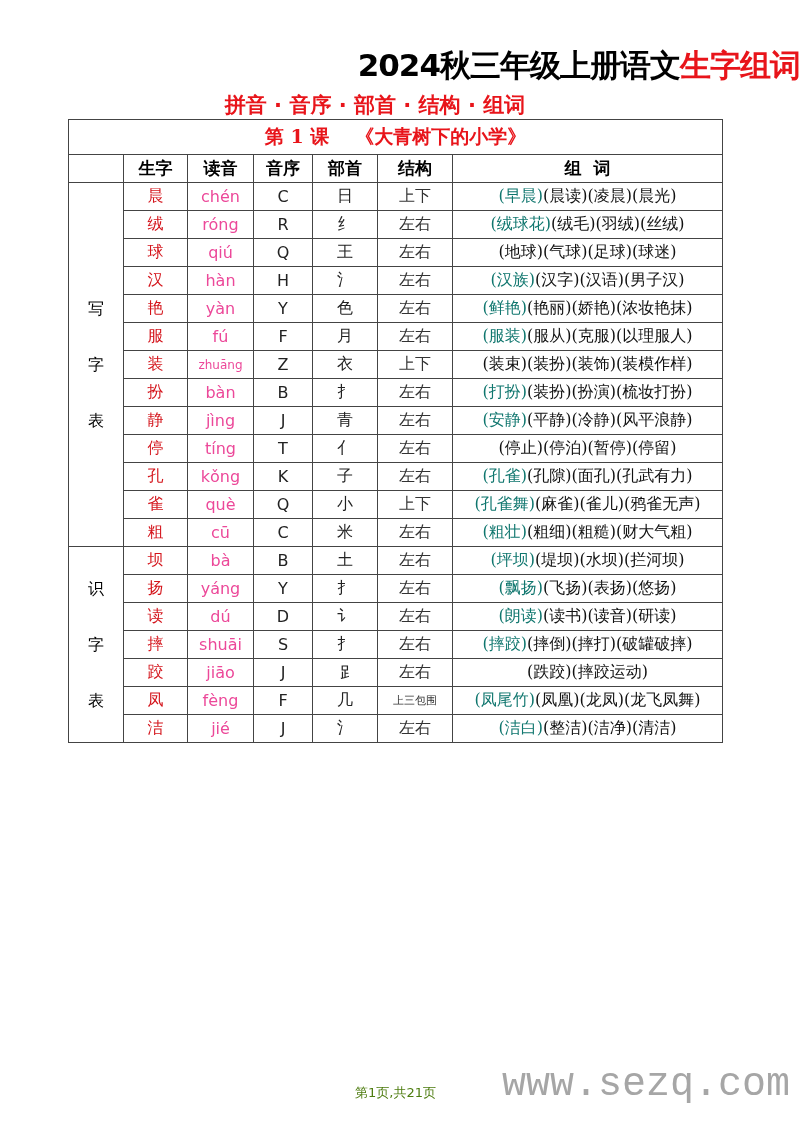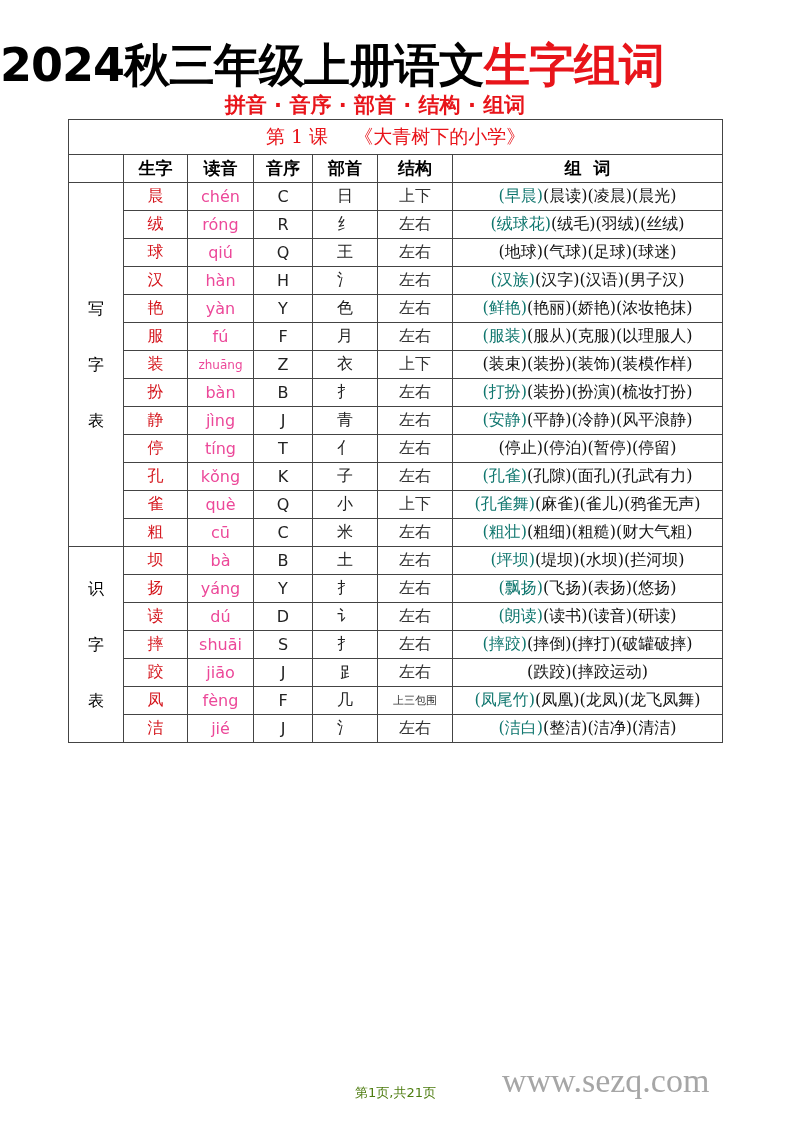--- a/index.html
+++ b/index.html
@@ -1,48 +1,48 @@
 <!DOCTYPE html>
 <html><head>
 <meta charset="utf-8">
 <style>
   html, body { margin:0; padding:0; background:#ffffff; }
   body { width:800px; height:1131px; position:relative; overflow:hidden;
          font-family:"DejaVu Serif", serif; color:#111; }
-  .title { position:absolute; top:40px; left:0; width:800px; text-align:left;
-           font-family:"DejaVu Sans", sans-serif; font-weight:bold; font-size:46px;
+  .title { position:absolute; top:40px; left:0; width:800px; text-align:right;
+           font-family:"DejaVu Sans", sans-serif; font-weight:bold; font-size:31px;
            letter-spacing:-1px; line-height:50px; color:#000; }
   .title .red { color:#e8141a; }
   .subtitle { position:absolute; top:92px; left:0; width:750px; text-align:center;
               font-family:"DejaVu Sans", sans-serif; font-weight:bold; font-size:21px;
               line-height:26px; color:#e8141a; }
   table.words { position:absolute; top:119px; left:68px; width:654px;
                 border-collapse:collapse; table-layout:fixed; }
   table.words td, table.words th { border:1px solid #444; padding:0; text-align:center;
                  vertical-align:middle; overflow:hidden; white-space:nowrap; }
   table.words { border:1.5px solid #333; }
-  .lesson-row td { height:34px; color:#e8141a; font-size:19px; font-weight:normal;
+  .lesson-row td { height:34px; color:#e8141a; font-size:19px; font-weight:bold;
                    font-family:"DejaVu Serif", serif; }
   .lesson-row .lesson-num { margin-right:26px; }
   .head-row th { height:27px; font-size:17px; font-weight:bold; color:#000; }
   .data-row td { height:27px; font-size:16px; }
   .c-char { color:#d4141b; font-size:18px; }
   .c-pinyin { font-family:"DejaVu Sans", sans-serif; font-size:16px; color:#ec4899; }
   .c-pinyin.small { font-size:12px; }
   .c-order { font-family:"DejaVu Sans", sans-serif; font-size:16px; color:#222; }
   .c-radical { font-size:16px; color:#222; }
   .c-struct { font-size:15px; color:#333; }
   .c-struct.small { font-size:11px; }
   .c-words { font-size:15px; color:#111; letter-spacing:0px; }
   .c-words .hl { color:#0f766e; }
   .section-cell { font-size:22px; color:#000; line-height:56px; white-space:normal !important; }
   .footer-page { position:absolute; top:1084px; left:355px; font-family:"DejaVu Sans", sans-serif;
                  font-size:13px; color:#4d7c0f; }
-  .watermark { position:absolute; top:1062px; left:502px; font-family:Liberation Serif, serif;
-               font-size:34px; color:#a6a6a6; letter-spacing:0px; }
+  .watermark { position:absolute; top:1062px; left:502px; font-family:Liberation Mono, monospace;
+               font-size:40px; color:#a6a6a6; letter-spacing:0px; }
 </style>
 </head>
 <body>
 
 <div class="title"><span>2024秋三年级上册语文</span><span class="red">生字组词</span></div>
 <div class="subtitle">拼音 · 音序 · 部首 · 结构 · 组词</div>
 
 <table class="words">
   <colgroup>
     <col style="width:55px">

